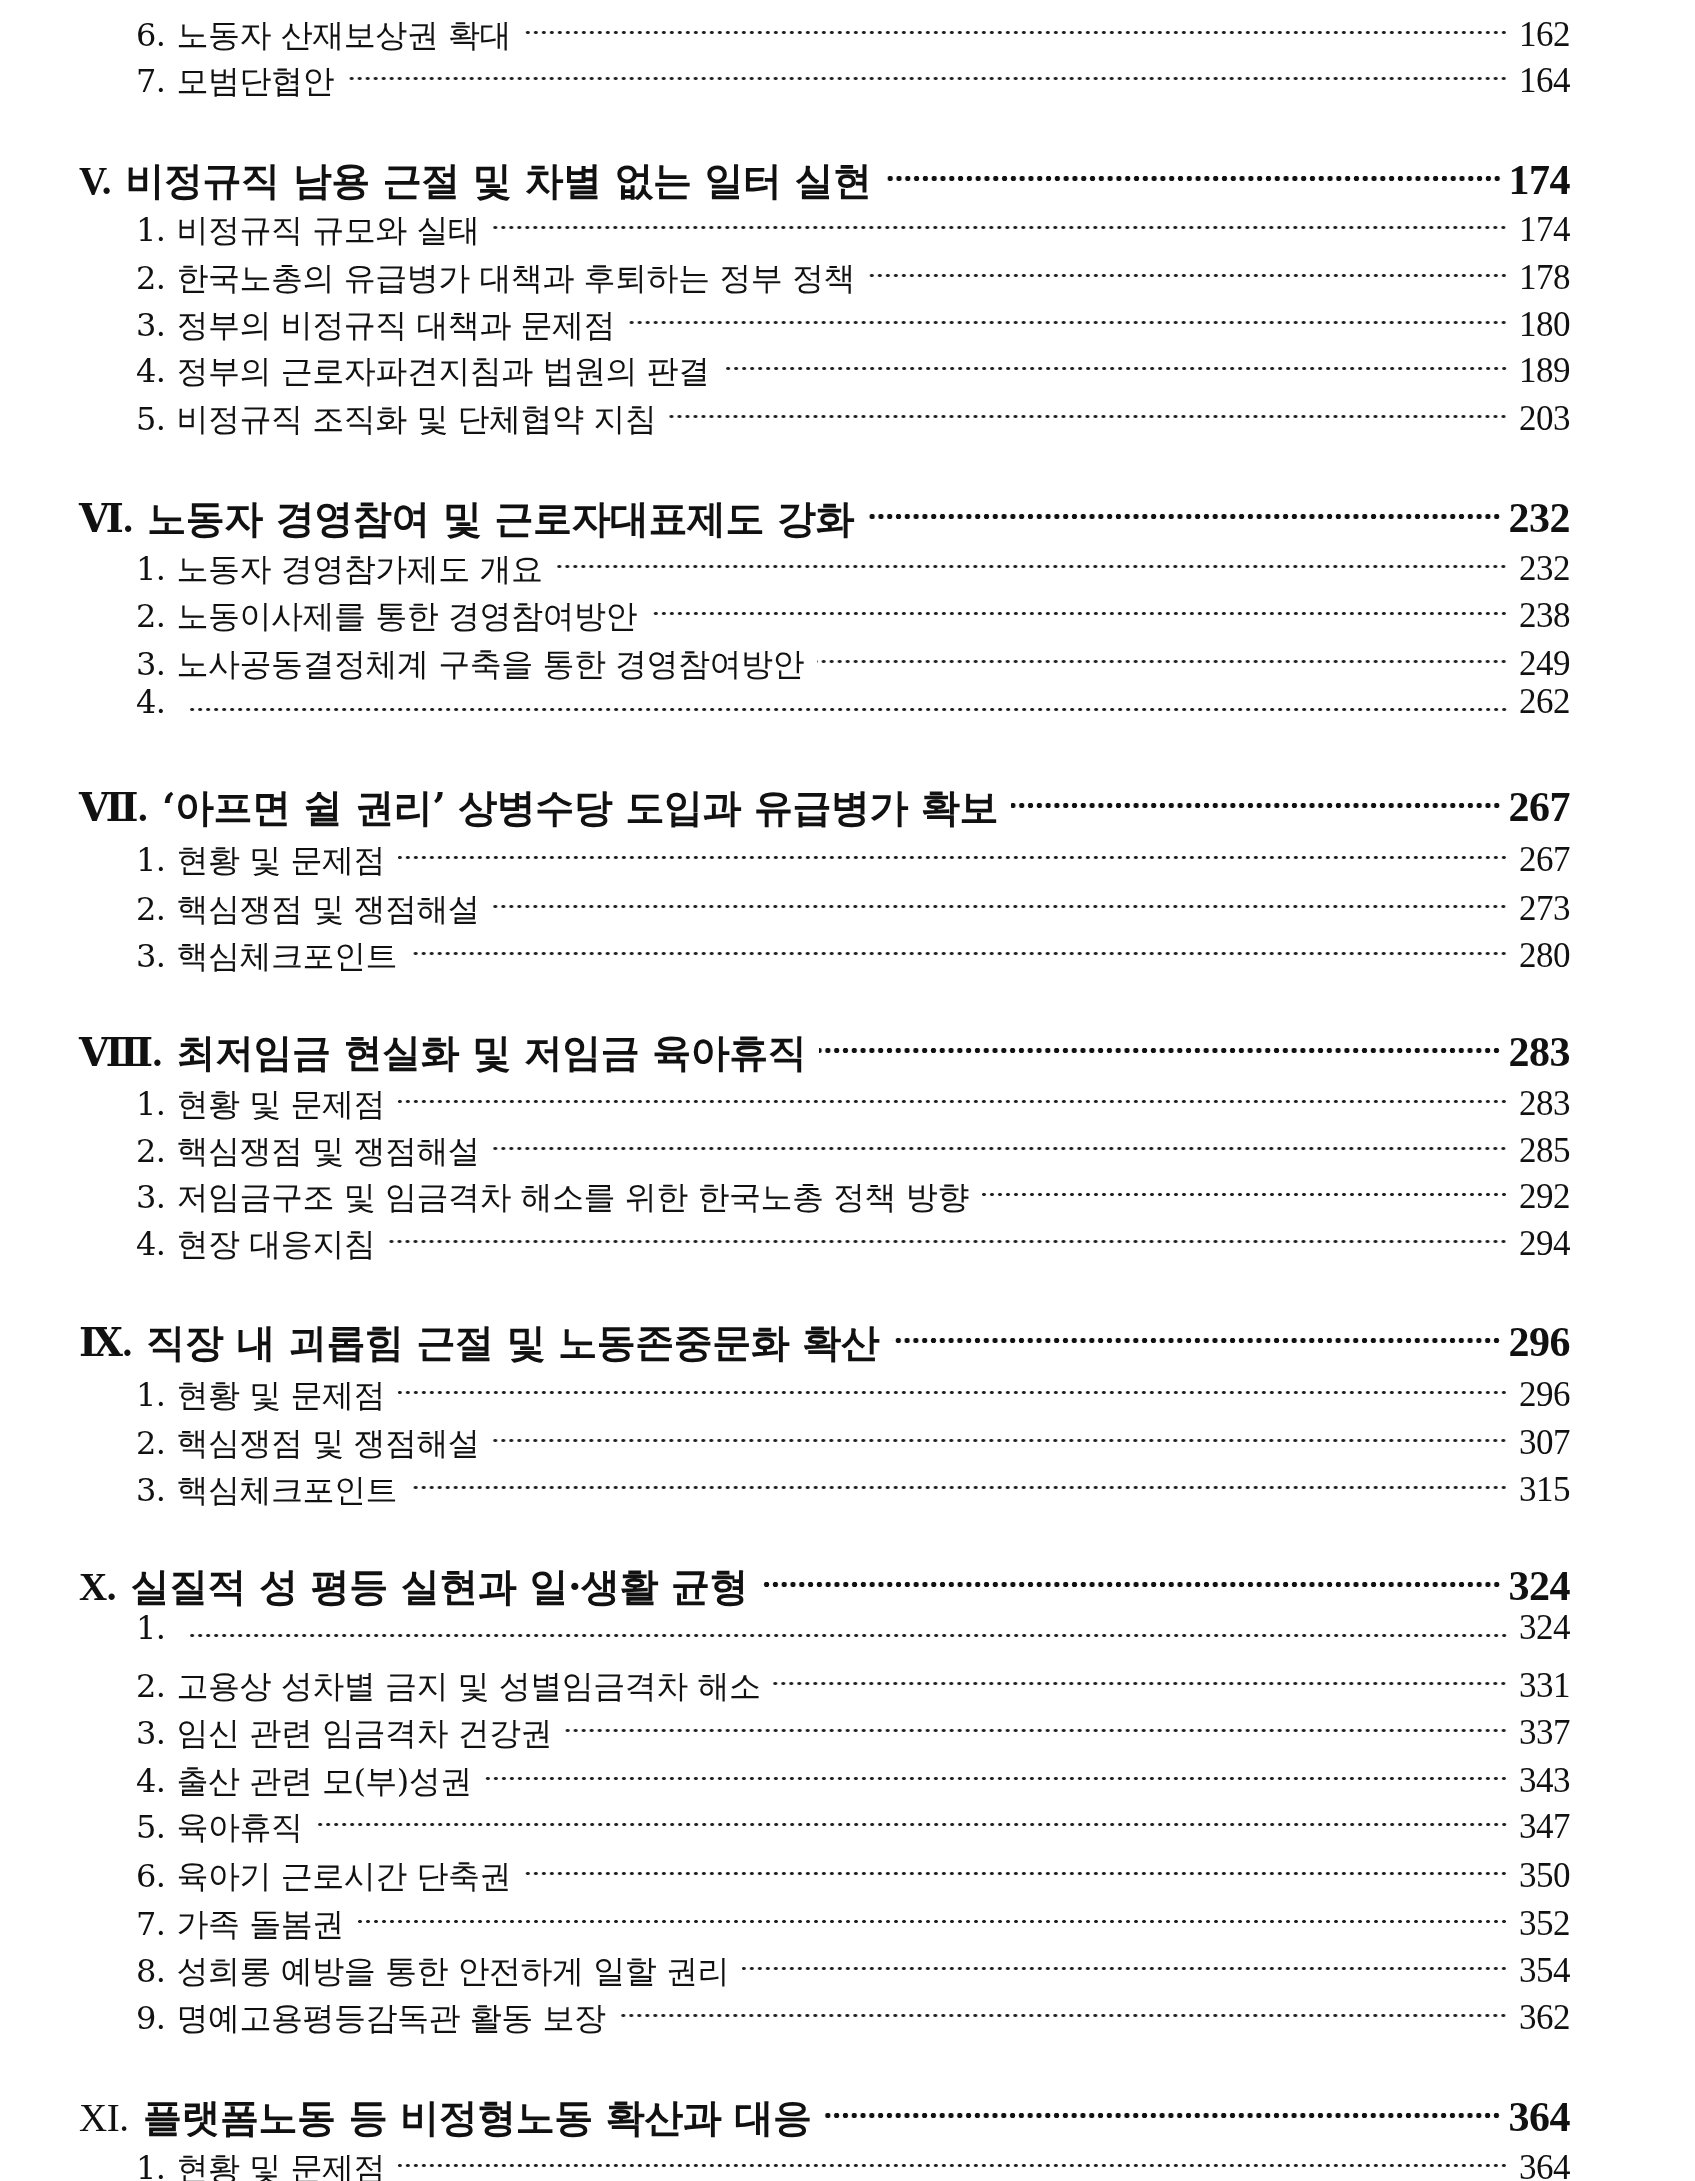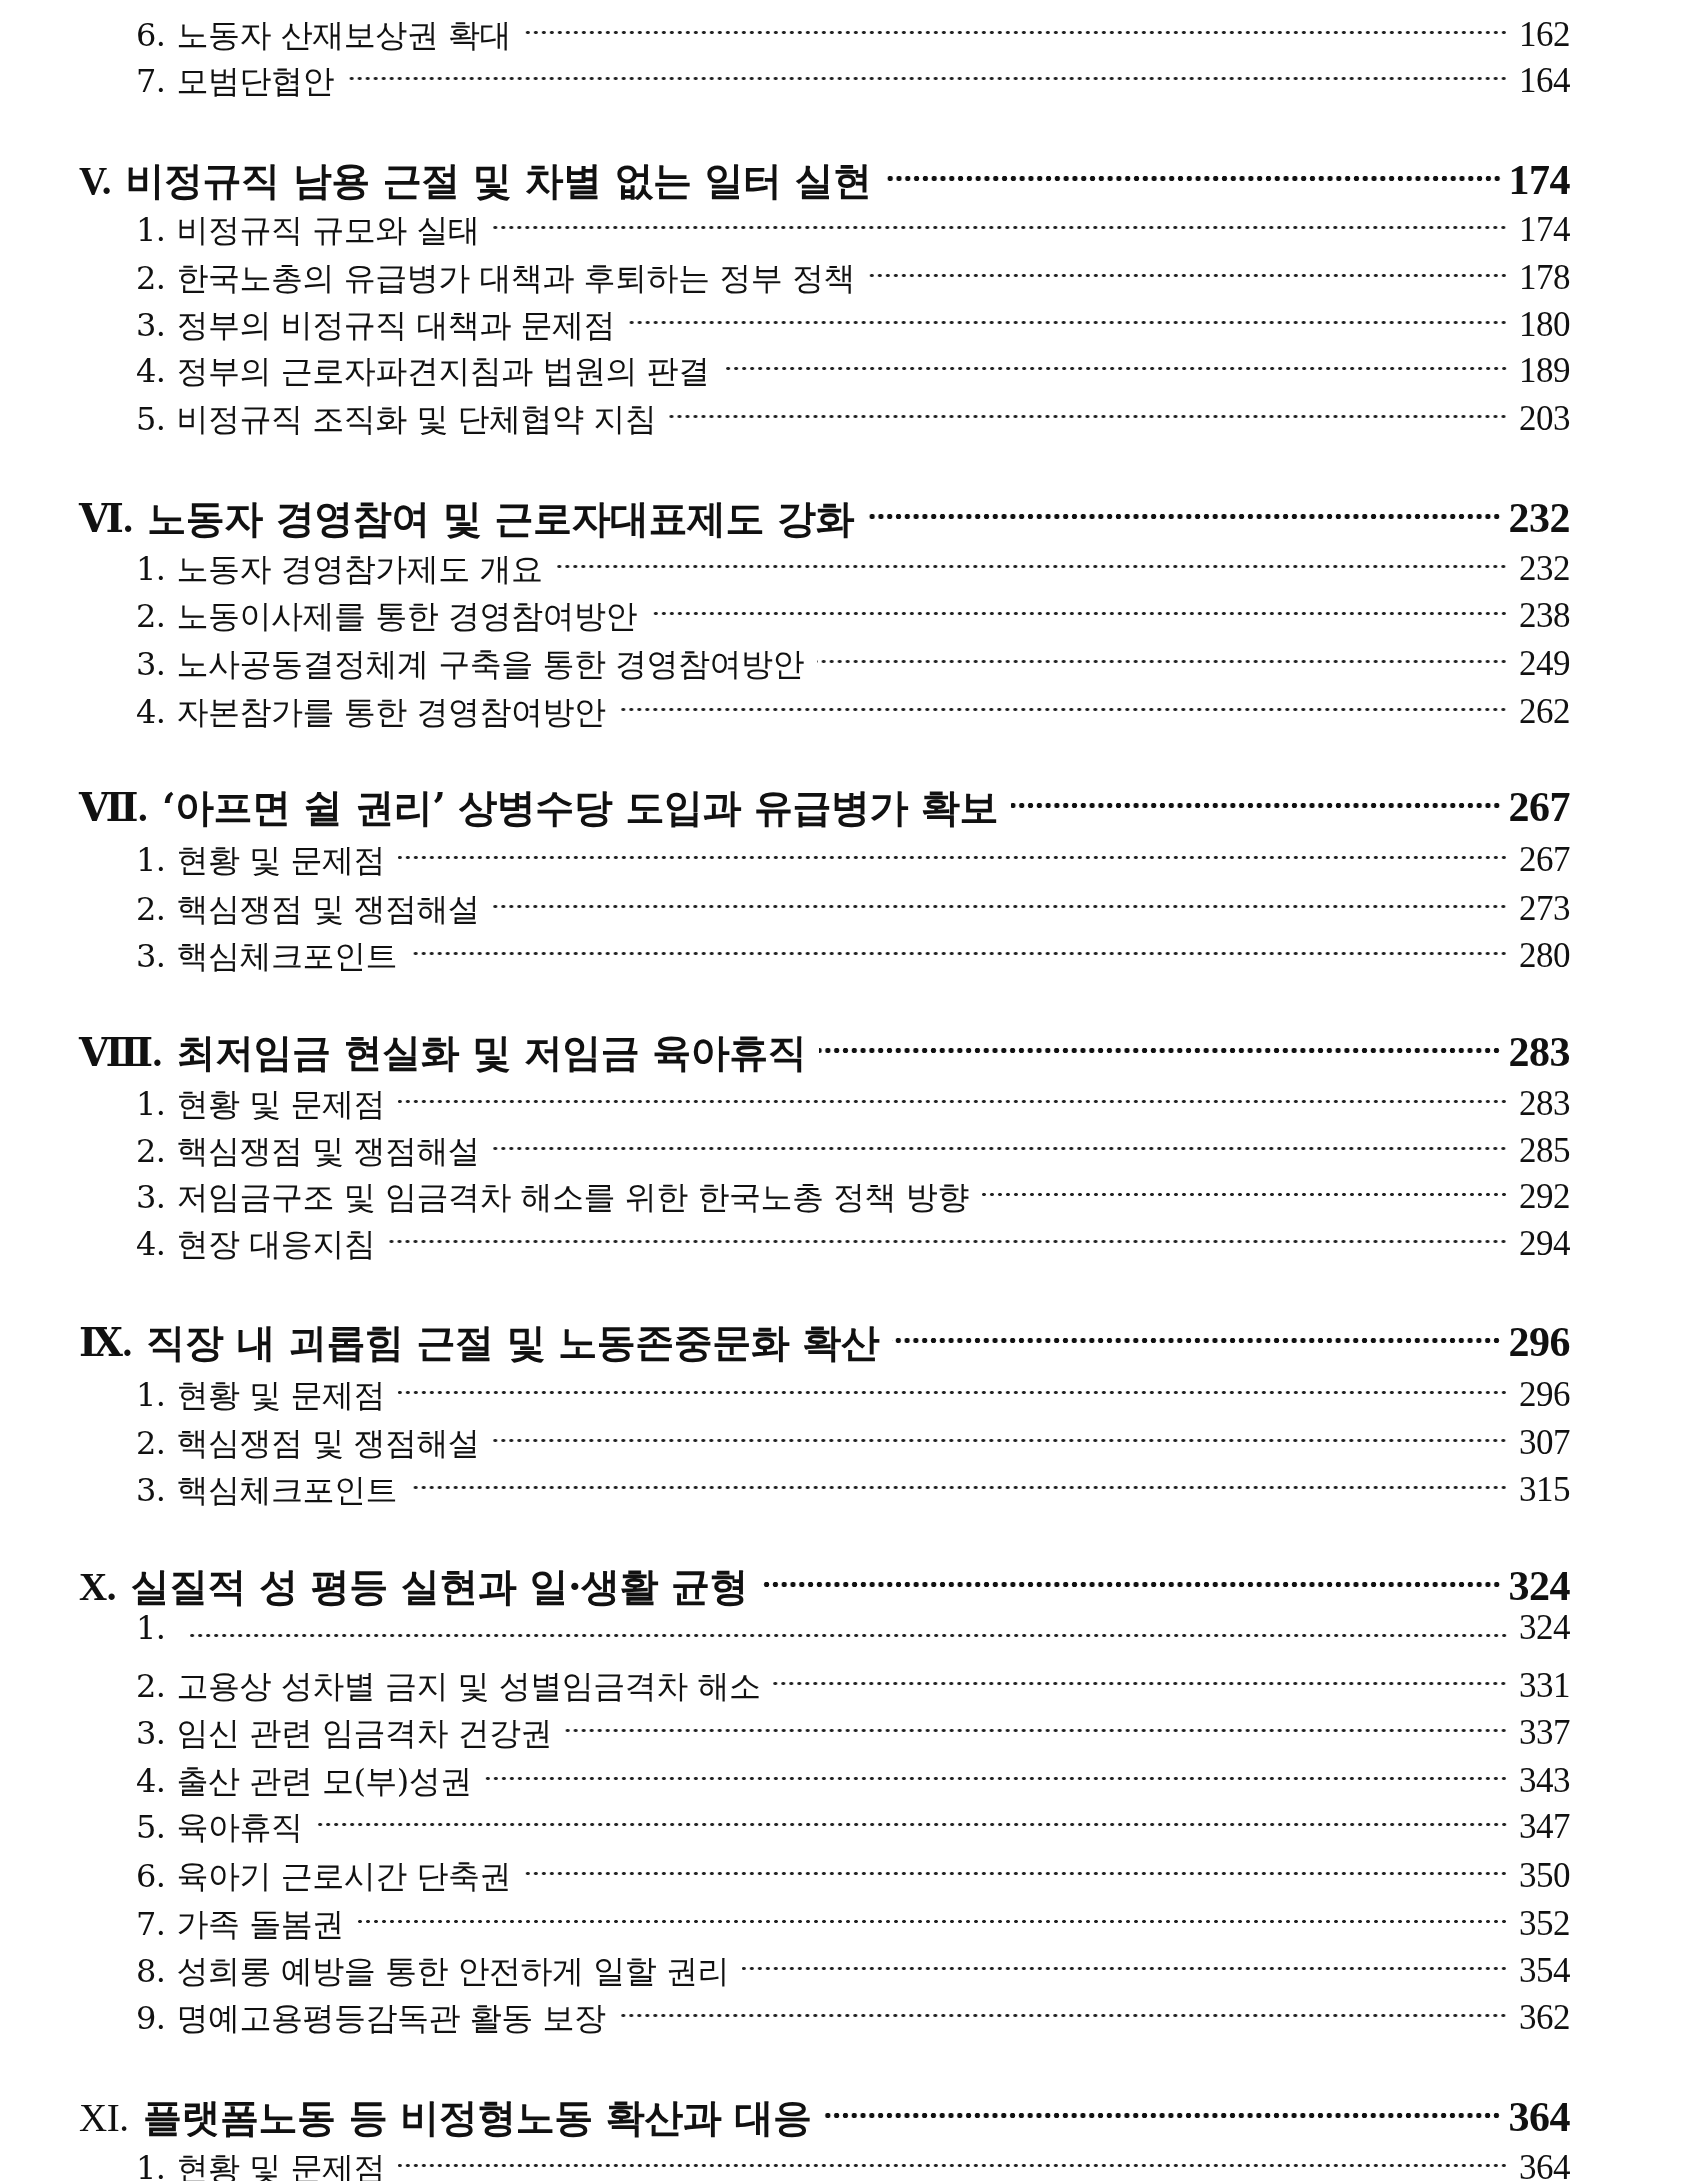--- a/index.html
+++ b/index.html
@@ -159,21 +159,20 @@
     <span class="page">238</span>
   </div>
   <div class="row item" style="top:654px">
     <span class="num">3.</span>
     <span class="title">노사공동결정체계 구축을 통한 경영참여방안</span>
     <span class="leader"></span>
     <span class="page">249</span>
   </div>
   <div class="row item" style="top:702px">
     <span class="num">4.</span>
-    <span class="title">자본참가를 통한 경영참여방안</span>
     <span class="leader"></span>
     <span class="page">262</span>
   </div>
 
   <div class="row heading" style="top:797px">
     <span class="num">Ⅶ.</span>
     <span class="title">‘아프면 쉴 권리’ 상병수당 도입과 유급병가 확보</span>
     <span class="leader"></span>
     <span class="page">267</span>
   </div>

